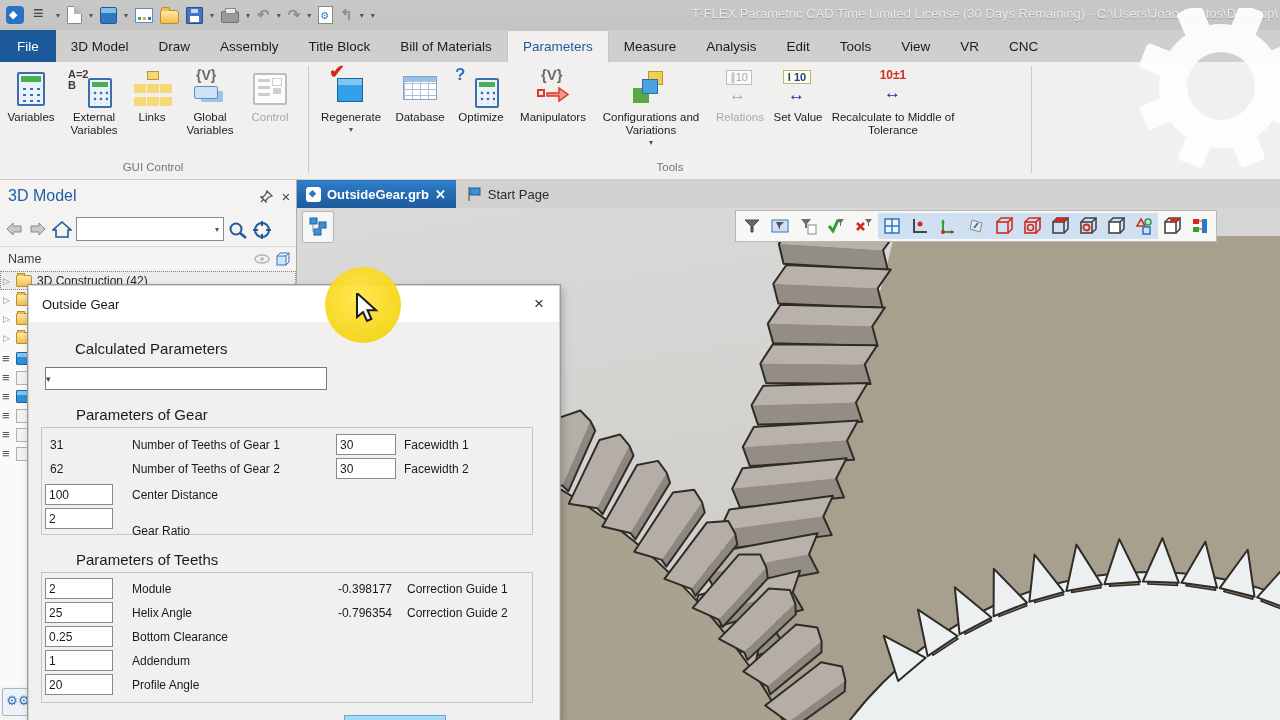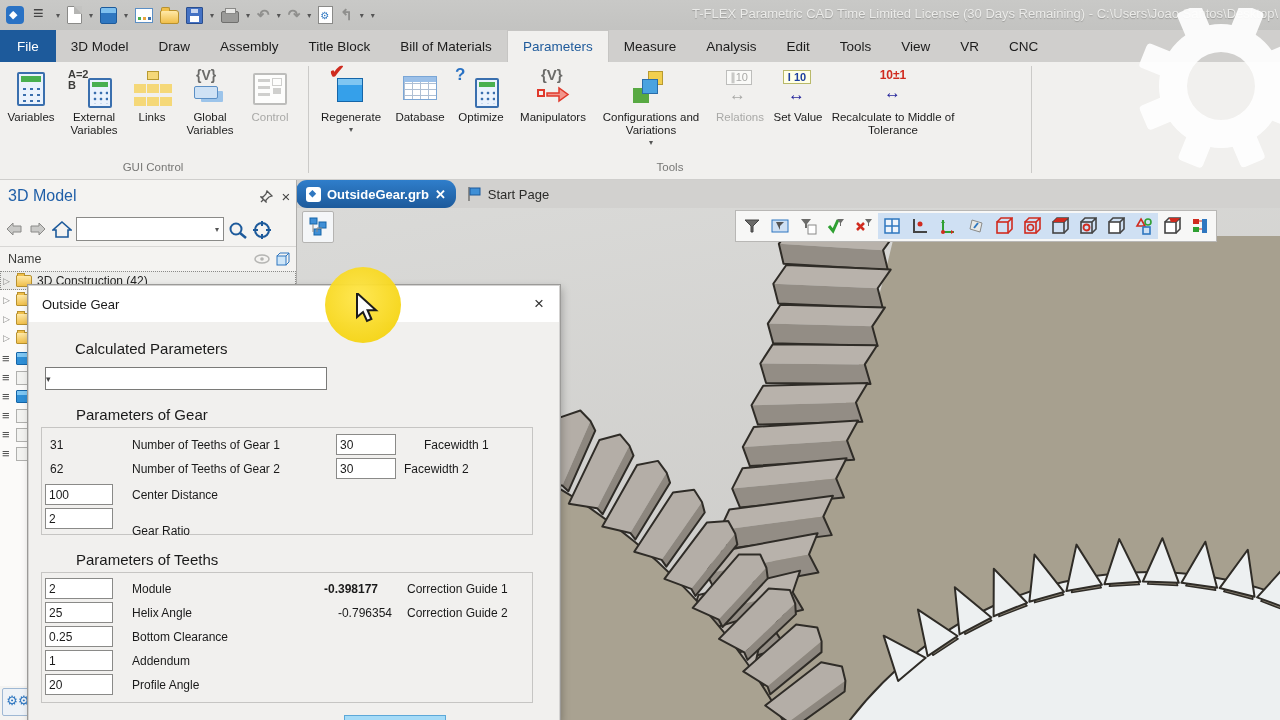--- a/index.html
+++ b/index.html
@@ -119,21 +119,21 @@
   .tico.folder::before{content:"";position:absolute;top:-3px;left:0;width:6px;height:2px;background:#f0bf4a;border:1px solid #b8912e;border-bottom:none;}
   .tico.cube{width:13px;height:11px;background:linear-gradient(180deg,#7fc6f2 35%,#2f8fd6 36%);border:1px solid #1565a8;border-radius:1px;}
   .tico.doc{width:10px;height:12px;background:#f2f2f0;border:1px solid #b0b0ae;}
   .tlabel{font-size:12px;color:#222;padding-left:5px;white-space:nowrap;}
   #panel-bottom-btn{position:absolute;left:2px;bottom:4px;width:30px;height:26px;background:#eef2f7;border:1px solid #9fb8d4;border-radius:2px;
      color:#2f77c0;font-size:13px;text-align:center;line-height:24px;}
 
   
   #doctabs{left:296px;top:180px;width:984px;height:28px;background:#d2d1cf;display:flex;align-items:stretch;}
   .dtab{display:flex;align-items:center;gap:6px;padding:0 10px;font-size:13px;}
-  .dtab.active{background:linear-gradient(180deg,#2f7ecb,#1d5a9b);color:#fff;font-weight:bold;border-radius:11px;}
+  .dtab.active{background:linear-gradient(180deg,#2f7ecb,#1d5a9b);color:#fff;font-weight:bold;}
   .dtab .docico{width:15px;height:15px;background:#fff;border-radius:3px;position:relative;}
   .dtab .docico::before{content:"◆";position:absolute;left:3px;top:1px;font-size:9px;color:#2f77c0;}
   .dtab .x{font-size:13px;font-weight:bold;}
   .dtab.inactive{color:#2c2c2a;}
 
   
   #canvas{left:296px;top:208px;width:984px;height:512px;overflow:hidden;}
   #structure-btn{left:302px;top:211px;width:30px;height:30px;background:#f4f6f8;border:1px solid #b5b4b2;border-radius:2px;
      display:flex;align-items:center;justify-content:center;}
   #viewbar{left:735px;top:210px;height:30px;background:#f7f7f6;border:1px solid #b8b7b5;display:flex;align-items:center;padding:0 2px;}
@@ -627,39 +627,39 @@
     <div class="dheading" style="left:46px;top:54px;">Calculated Parameters</div>
     <div id="dlg-combo">
       <span class="caret">▾</span>
     </div>
 
     <div class="dheading" style="left:47px;top:120px;">Parameters of Gear</div>
     <div class="gbox" style="left:12px;top:141px;width:490px;height:106px;">
       <span class="dval" style="left:8px;top:10px;">31</span>
       <span class="dlabel" style="left:90px;top:10px;">Number of Teeths of Gear 1</span>
       <input class="dinput" style="left: 294px; top: 6px; width: 52px;" value="30">
-      <span class="dlabel" style="left:382px;top:10px;">Facewidth 1</span>
+      <span class="dlabel" style="left:362px;top:10px;">Facewidth 1</span>
 
       <span class="dval" style="left:8px;top:34px;">62</span>
       <span class="dlabel" style="left:90px;top:34px;">Number of Teeths of Gear 2</span>
       <input class="dinput" style="left: 294px; top: 30px; width: 52px;" value="30">
       <span class="dlabel" style="left:362px;top:34px;">Facewidth 2</span>
 
       <input class="dinput" style="left: 3px; top: 56px; width: 60px;" value="100">
       <span class="dlabel" style="left:90px;top:60px;">Center Distance</span>
 
       <input class="dinput" style="left: 3px; top: 80px; width: 60px;" value="2">
       <span class="dlabel" style="left:90px;top:96px;">Gear Ratio</span>
     </div>
 
     <div class="dheading" style="left:47px;top:265px;">Parameters of Teeths</div>
     <div class="gbox" style="left:12px;top:286px;width:490px;height:129px;">
       <input class="dinput" style="left: 3px; top: 5px; width: 60px;" value="2">
       <span class="dlabel" style="left:90px;top:9px;">Module</span>
-      <span class="dval" style="left:268px;top:9px;width:82px;text-align:center;font-weight:bold;">-0.398177</span>
+      <span class="dval" style="left:268px;top:9px;width:82px;text-align:right;">-0.398177</span>
       <span class="dlabel" style="left:365px;top:9px;">Correction Guide 1</span>
 
       <input class="dinput" style="left: 3px; top: 29px; width: 60px;" value="25">
       <span class="dlabel" style="left:90px;top:33px;">Helix Angle</span>
       <span class="dval" style="left:268px;top:33px;width:82px;text-align:right;">-0.796354</span>
       <span class="dlabel" style="left:365px;top:33px;">Correction Guide 2</span>
 
       <input class="dinput" style="left: 3px; top: 53px; width: 60px;" value="0.25">
       <span class="dlabel" style="left:90px;top:57px;">Bottom Clearance</span>
 

